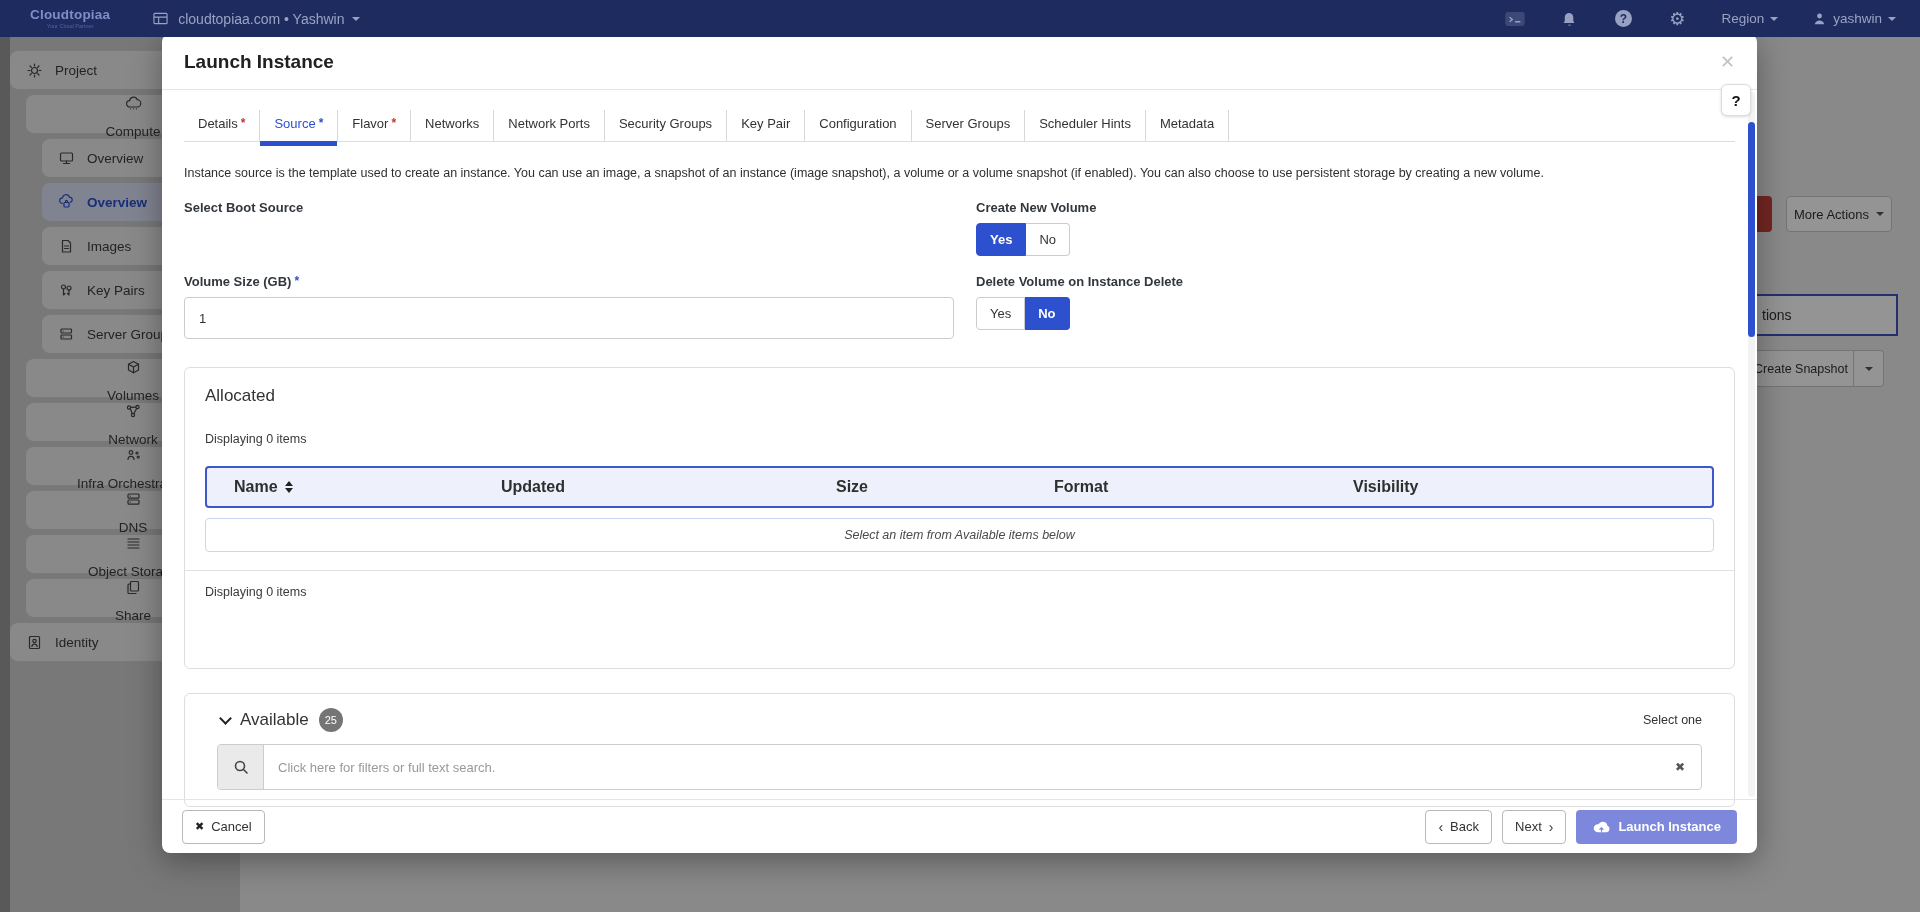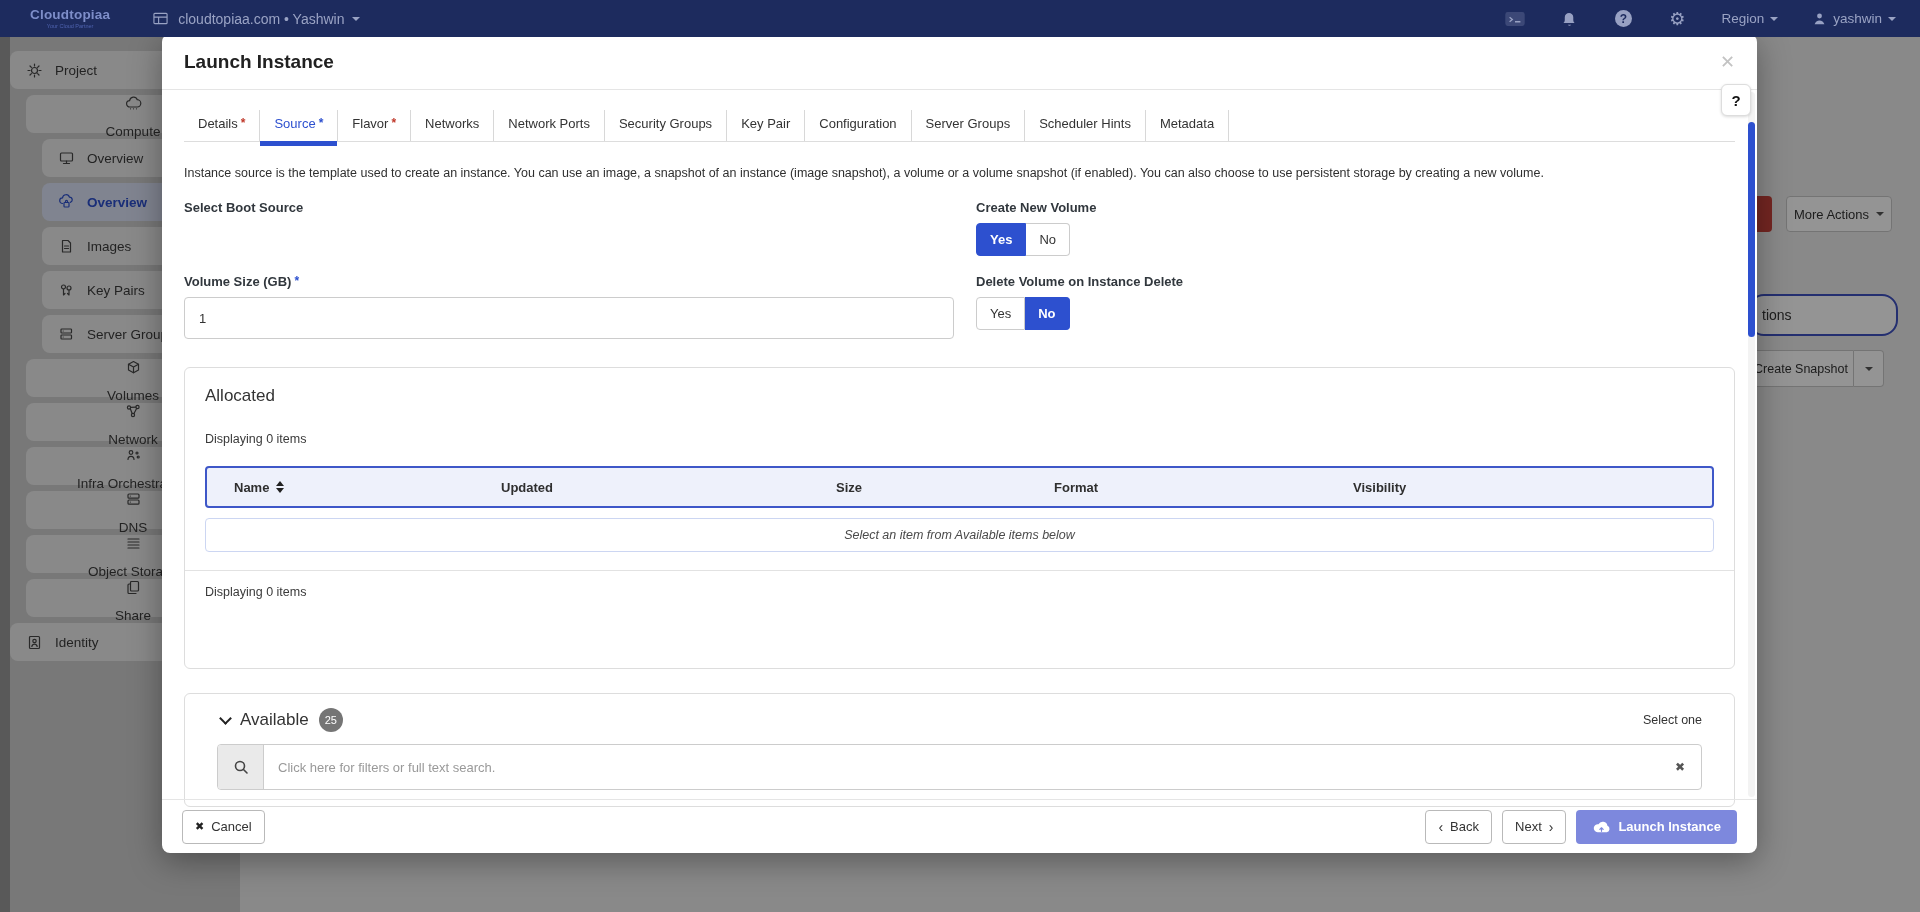--- a/index.html
+++ b/index.html
@@ -27,21 +27,21 @@
   .sb-ico svg { width:17px; height:17px; stroke:#474747; fill:none; stroke-width:1.2; stroke-linecap:round; stroke-linejoin:round; }
   .sb-item.active { background:#dde4f8; }
   .sb-item.active .sb-label { color:#2d50cf; font-weight:bold; }
   .sb-item.active .sb-ico svg { stroke:#2d50cf; }
 
   .bg-frag { position:absolute; z-index:1; }
   .btn-ghost { background:#fff; border:1px solid #c9c9c9; border-radius:4px; color:#333; font-size:13px; display:flex; align-items:center; justify-content:center; gap:7px; cursor:pointer; }
   .frag-red { left:1742px; top:196px; width:30px; height:36px; background:#c9433c; border-radius:4px; }
   .frag-more { left:1786px; top:196px; width:106px; height:36px; }
   .frag-more .caret { border-top-color:#555; }
-  .frag-tions { left:1748px; top:294px; width:150px; height:42px; background:#fff; border:2px solid #3f51c1; border-radius:16px; display:flex; align-items:center; padding-left:12px; font-size:14px; color:#333; }
+  .frag-tions { left:1748px; top:294px; width:150px; height:42px; background:#fff; border:2px solid #3f51c1; border-radius:0; display:flex; align-items:center; padding-left:12px; font-size:14px; color:#333; }
   .frag-snap { left:1748px; top:350px; display:flex; }
   .frag-snap .main { width:106px; height:37px; border-radius:4px 0 0 4px; font-size:12.5px; }
   .frag-snap .dd { width:30px; height:37px; border-left:none; border-radius:0 4px 4px 0; }
 
   .overlay { position:absolute; top:37px; left:0; right:0; bottom:0; background:rgba(0,0,0,.42); z-index:5; }
 
   .modal { position:absolute; left:162px; top:34px; width:1595px; height:819px; background:#fff; border-radius:8px; z-index:10; box-shadow:0 8px 32px rgba(0,0,0,.35); }
   .m-head { height:56px; display:flex; align-items:center; padding:0 22px; border-bottom:1px solid #e5e5e5; }
   .m-title { font-size:19px; font-weight:bold; color:#212121; }
   .m-close { margin-left:auto; font-size:18px; color:#c3c3c3; cursor:pointer; line-height:1; }
@@ -72,21 +72,21 @@
   .t-btn.first { border-radius:4px 0 0 4px; }
   .t-btn.last { border-radius:0 4px 4px 0; border-left:none; }
   .t-btn.sel { background:#2d50cf; border-color:#2d50cf; color:#fff; font-weight:bold; }
 
   .card { border:1px solid #ddd; border-radius:6px; }
   .alloc-card { margin-top:28px; height:302px; padding:18px 20px; }
   .card-h { font-size:17px; color:#333; }
   .count { font-size:12.5px; color:#3a3a3a; }
   .alloc-card .count.top { margin-top:26px; }
   .thead-row { margin-top:20px; height:42px; background:#eef1fb; border:2px solid #3e57c8; border-radius:4px; display:grid; grid-template-columns:294px 335px 218px 299px 1fr; align-items:center; }
-  .th { font-size:13px; font-weight:bold; color:#2f2f2f; display:flex; align-items:center; cursor:pointer; }
+  .th { font-size:16px; font-weight:bold; color:#2f2f2f; display:flex; align-items:center; cursor:pointer; }
   .th:first-child { padding-left:27px; }
   .sort { display:inline-flex; flex-direction:column; margin-left:7px; gap:2px; }
   .sort i { display:block; width:0; height:0; border-left:4px solid transparent; border-right:4px solid transparent; }
   .sort .up { border-bottom:5px solid #222; }
   .sort .down { border-top:5px solid #222; }
   .empty-row { margin-top:10px; height:34px; border:1px solid #ccd6f2; border-radius:4px; display:flex; align-items:center; justify-content:center; font-size:12.5px; font-style:italic; color:#4a4a4a; }
   .alloc-div { margin:18px -20px 0; border-top:1px solid #e2e2e2; }
   .alloc-card .count.bottom { margin-top:14px; }
 
   .avail-card { margin-top:24px; height:114px; padding:14px 32px; }

